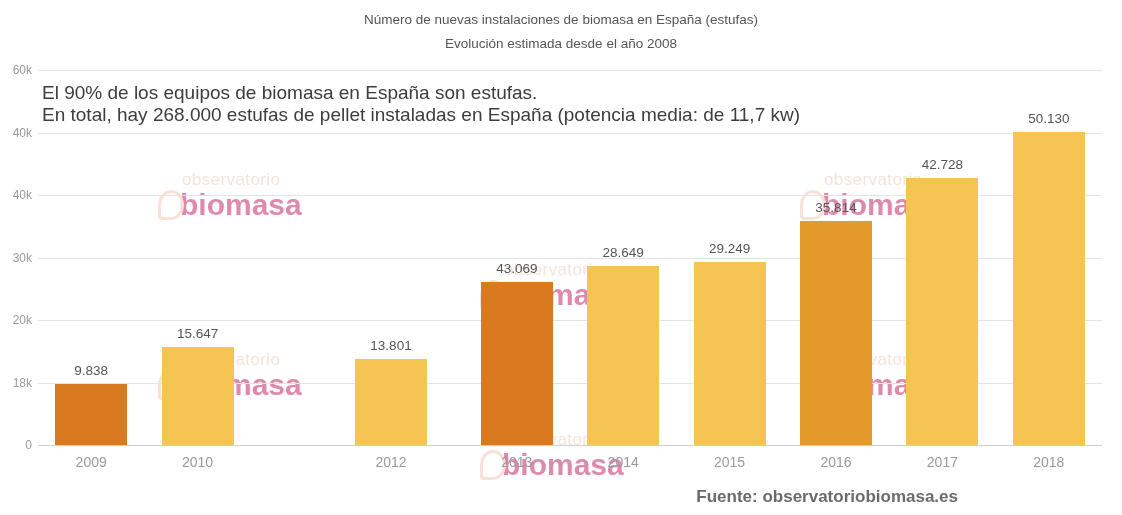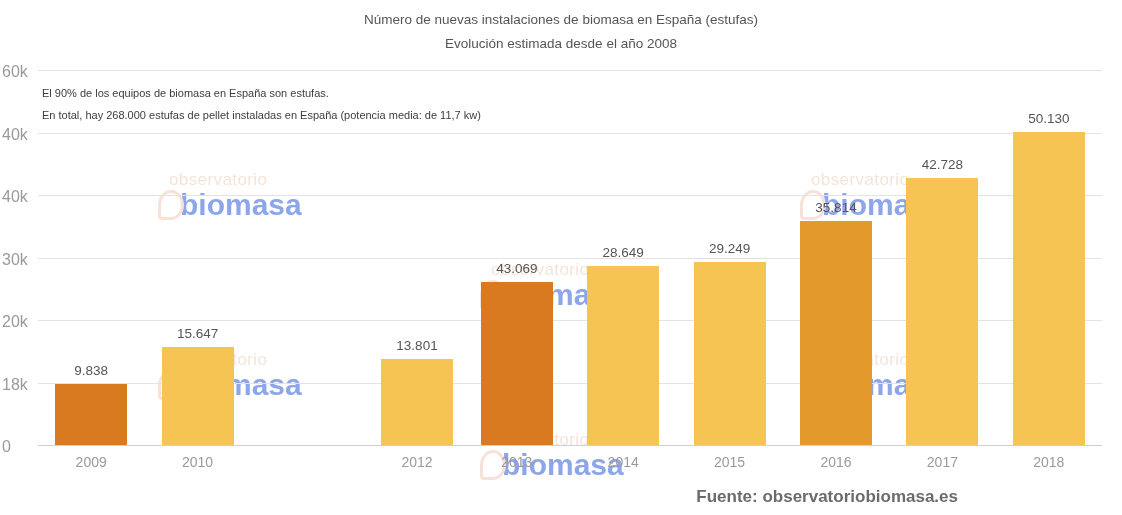--- a/index.html
+++ b/index.html
@@ -57,43 +57,43 @@
     height: 1px;
     background: #e3e3e3;
   }
   .gridline.base {
     background: #cfcfcf;
   }
   .ytick {
     position: absolute;
     left: -36px;
     width: 30px;
-    text-align: left;
-    font-size: 16px;
+    text-align: right;
+    font-size: 12px;
     color: #9a9a9a;
     transform: translateY(-7px);
   }
 
   
   .wm {
     position: absolute;
     width: 190px;
     height: 80px;
     opacity: 0.5;
     pointer-events: none;
   }
   .wm .wm-top {
     font-size: 17px;
     color: #e9c9b4;
     letter-spacing: 0.4px;
-    margin-left: 13px;
+    margin-left: 26px;
   }
   .wm .wm-bot {
     font-size: 30px;
-    color: #1d4ed8;
+    color: #be185d;
     font-weight: bold;
     margin-top: -2px;
     margin-left: 24px;
   }
   .wm .leaf {
     position: absolute;
     left: 2px;
     top: 20px;
     width: 26px;
     height: 30px;
@@ -138,21 +138,21 @@
     font-size: 14px;
     color: #9a9a9a;
     white-space: nowrap;
   }
 
   
   .annotation {
     position: absolute;
     left: 42px;
     top: 82px;
-    font-size: 11px;
+    font-size: 19px;
     color: #3d3d3d;
     line-height: 22px;
   }
 
   
   .source {
     position: absolute;
     right: 12px;
     bottom: 8px;
     font-size: 17px;
@@ -224,21 +224,21 @@
         <div class="bar-group" style="left: 17.2px; width: 72px;">
           <div class="bar" style="height: 61.4875px; background: rgb(217, 121, 32);"></div>
           <div class="bar-label" style="bottom: 67.4875px;">9.838</div>
           <div class="xtick">2009</div>
         </div>
         <div class="bar-group" style="left: 123.6px; width: 72px;">
           <div class="bar" style="height: 97.7937px; background: rgb(246, 196, 83);"></div>
           <div class="bar-label" style="bottom: 103.794px;">15.647</div>
           <div class="xtick">2010</div>
         </div>
-        <div class="bar-group" style="left: 343px; width: 72px; margin-top: 32px;">
+        <div class="bar-group" style="left: 317px; width: 72px; margin-top: 32px;">
           <div class="bar" style="height: 86.2562px; background: rgb(246, 196, 83);"></div>
           <div class="bar-label" style="bottom: 92.2562px;">13.801</div>
           <div class="xtick">2012</div>
         </div>
         <div class="bar-group" style="left: 442.8px; width: 72px;">
           <div class="bar" style="height: 163.113px; background: rgb(217, 121, 32);"></div>
           <div class="bar-label" style="bottom: 169.113px;">43.069</div>
           <div class="xtick">2013</div>
         </div>
         <div class="bar-group" style="left: 549.2px; width: 72px;">

